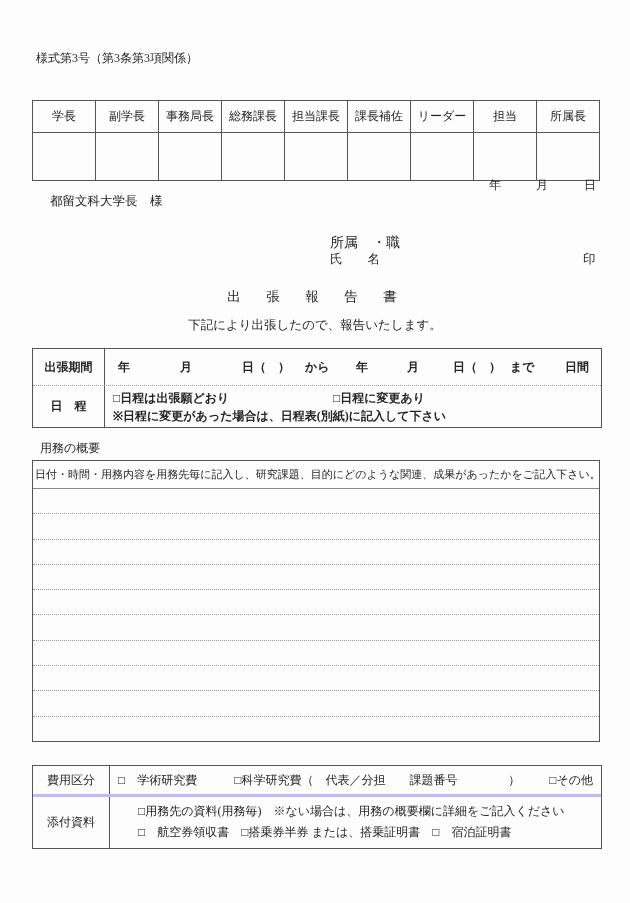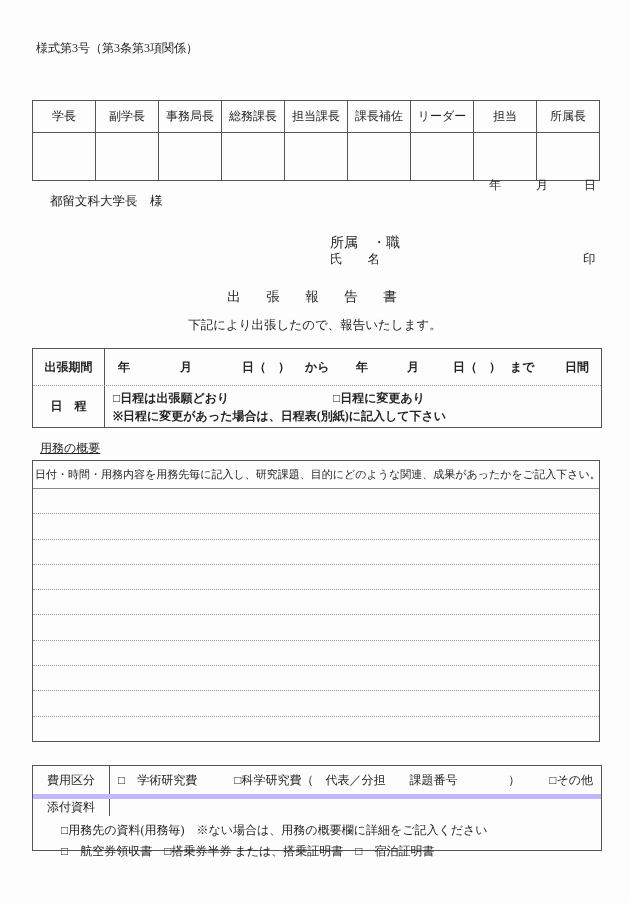--- a/index.html
+++ b/index.html
@@ -2,21 +2,21 @@
 <html><head>
 <meta charset="utf-8">
 <style>
   html,body{margin:0;padding:0;background:#fdfdfd;}
   .page{
     position:relative;width:630px;height:903px;background:#fdfdfd;
     font-family:"Liberation Serif","DejaVu Serif",serif;
     color:#242424;overflow:hidden;
   }
   .abs{position:absolute;}
-  .form-code{left:36px;top:40px;font-size:12px;}
+  .form-code{left:36px;top:50px;font-size:12px;}
   
   .approval-table{left:32px;top:100px;width:568px;border-collapse:collapse;table-layout:fixed;}
   .approval-table th,.approval-table td{border:1px solid #555;}
   .approval-table th{height:21px;font-size:12px;font-weight:normal;text-align:center;padding:5px;}
   .approval-table td{height:45px;}
   
   .date-line{top:177px;left:0;width:630px;height:16px;font-size:12px;}
   .date-line span{position:absolute;top:0;}
   .dt-0{left:489px;} .dt-1{left:536px;} .dt-2{left:584px;}
   .addressee{left:50px;top:193px;font-size:12.5px;}
@@ -32,32 +32,32 @@
   .trip-label{width:71px;border-right:1px solid #555;display:flex;align-items:center;justify-content:center;flex:none;}
   .trip-period-row{height:36px;font-weight:bold;}
   .trip-schedule-row{height:41px;font-weight:bold;}
   .trip-period-content{position:relative;flex:1;}
   .trip-period-content span{position:absolute;top:10px;}
   .pt-0{left:13px;} .pt-1{left:75px;} .pt-2{left:137px;} .pt-3{left:200px;}
   .pt-4{left:251px;} .pt-5{left:302px;} .pt-6{left:348px;} .pt-7{left:405px;} .pt-8{left:460px;}
   .trip-schedule-content{position:relative;flex:1;padding:3px 0 0 8px;line-height:18px;}
   .sched-opt2{position:absolute;left:228px;top:3px;}
   
-  .summary-label{left:40px;top:440px;font-size:12px;text-decoration:underline;}
+  .summary-label{left:40px;top:440px;font-size:12px;}
   .summary-box{left:32px;top:460px;width:568px;height:282px;border:1px solid #555;
     display:flex;flex-direction:column;box-sizing:border-box;}
   .summary-instruction{height:27px;line-height:27px;font-size:11px;white-space:nowrap;
     padding:0 2px;border-bottom:1px solid #888;flex:none;letter-spacing:0;}
   .summary-rows{flex:1;display:flex;flex-direction:column;}
   .summary-row{flex:1;}
   .summary-row + .summary-row{border-top:1px dotted #999;}
   
   .expense-table{left:32px;top:765px;width:568px;border:1px solid #555;font-size:12px;}
   .expense-row{display:flex;}
-  .expense-row.second{border-top:5px solid #c4b5fd;flex-direction:column;}
+  .expense-row.second{border-top:3px solid #c4b5fd;}
   .expense-label{width:76px;border-right:1px solid #555;display:flex;align-items:center;justify-content:center;flex:none;}
   .expense-category-row{height:28px;}
   .expense-attach-row{height:51px;}
   .expense-category-content{flex:1;display:flex;align-items:center;padding:0 8px;gap:21px;}
   .cat-1{margin-left:16px;} .cat-2{margin-left:auto;} .cat-3{margin-left:8px;}
   .expense-attach-content{flex:1;padding:4px 0 0 8px;line-height:21px;margin-left:20px;}
 </style>
 </head>
 <body>
 

